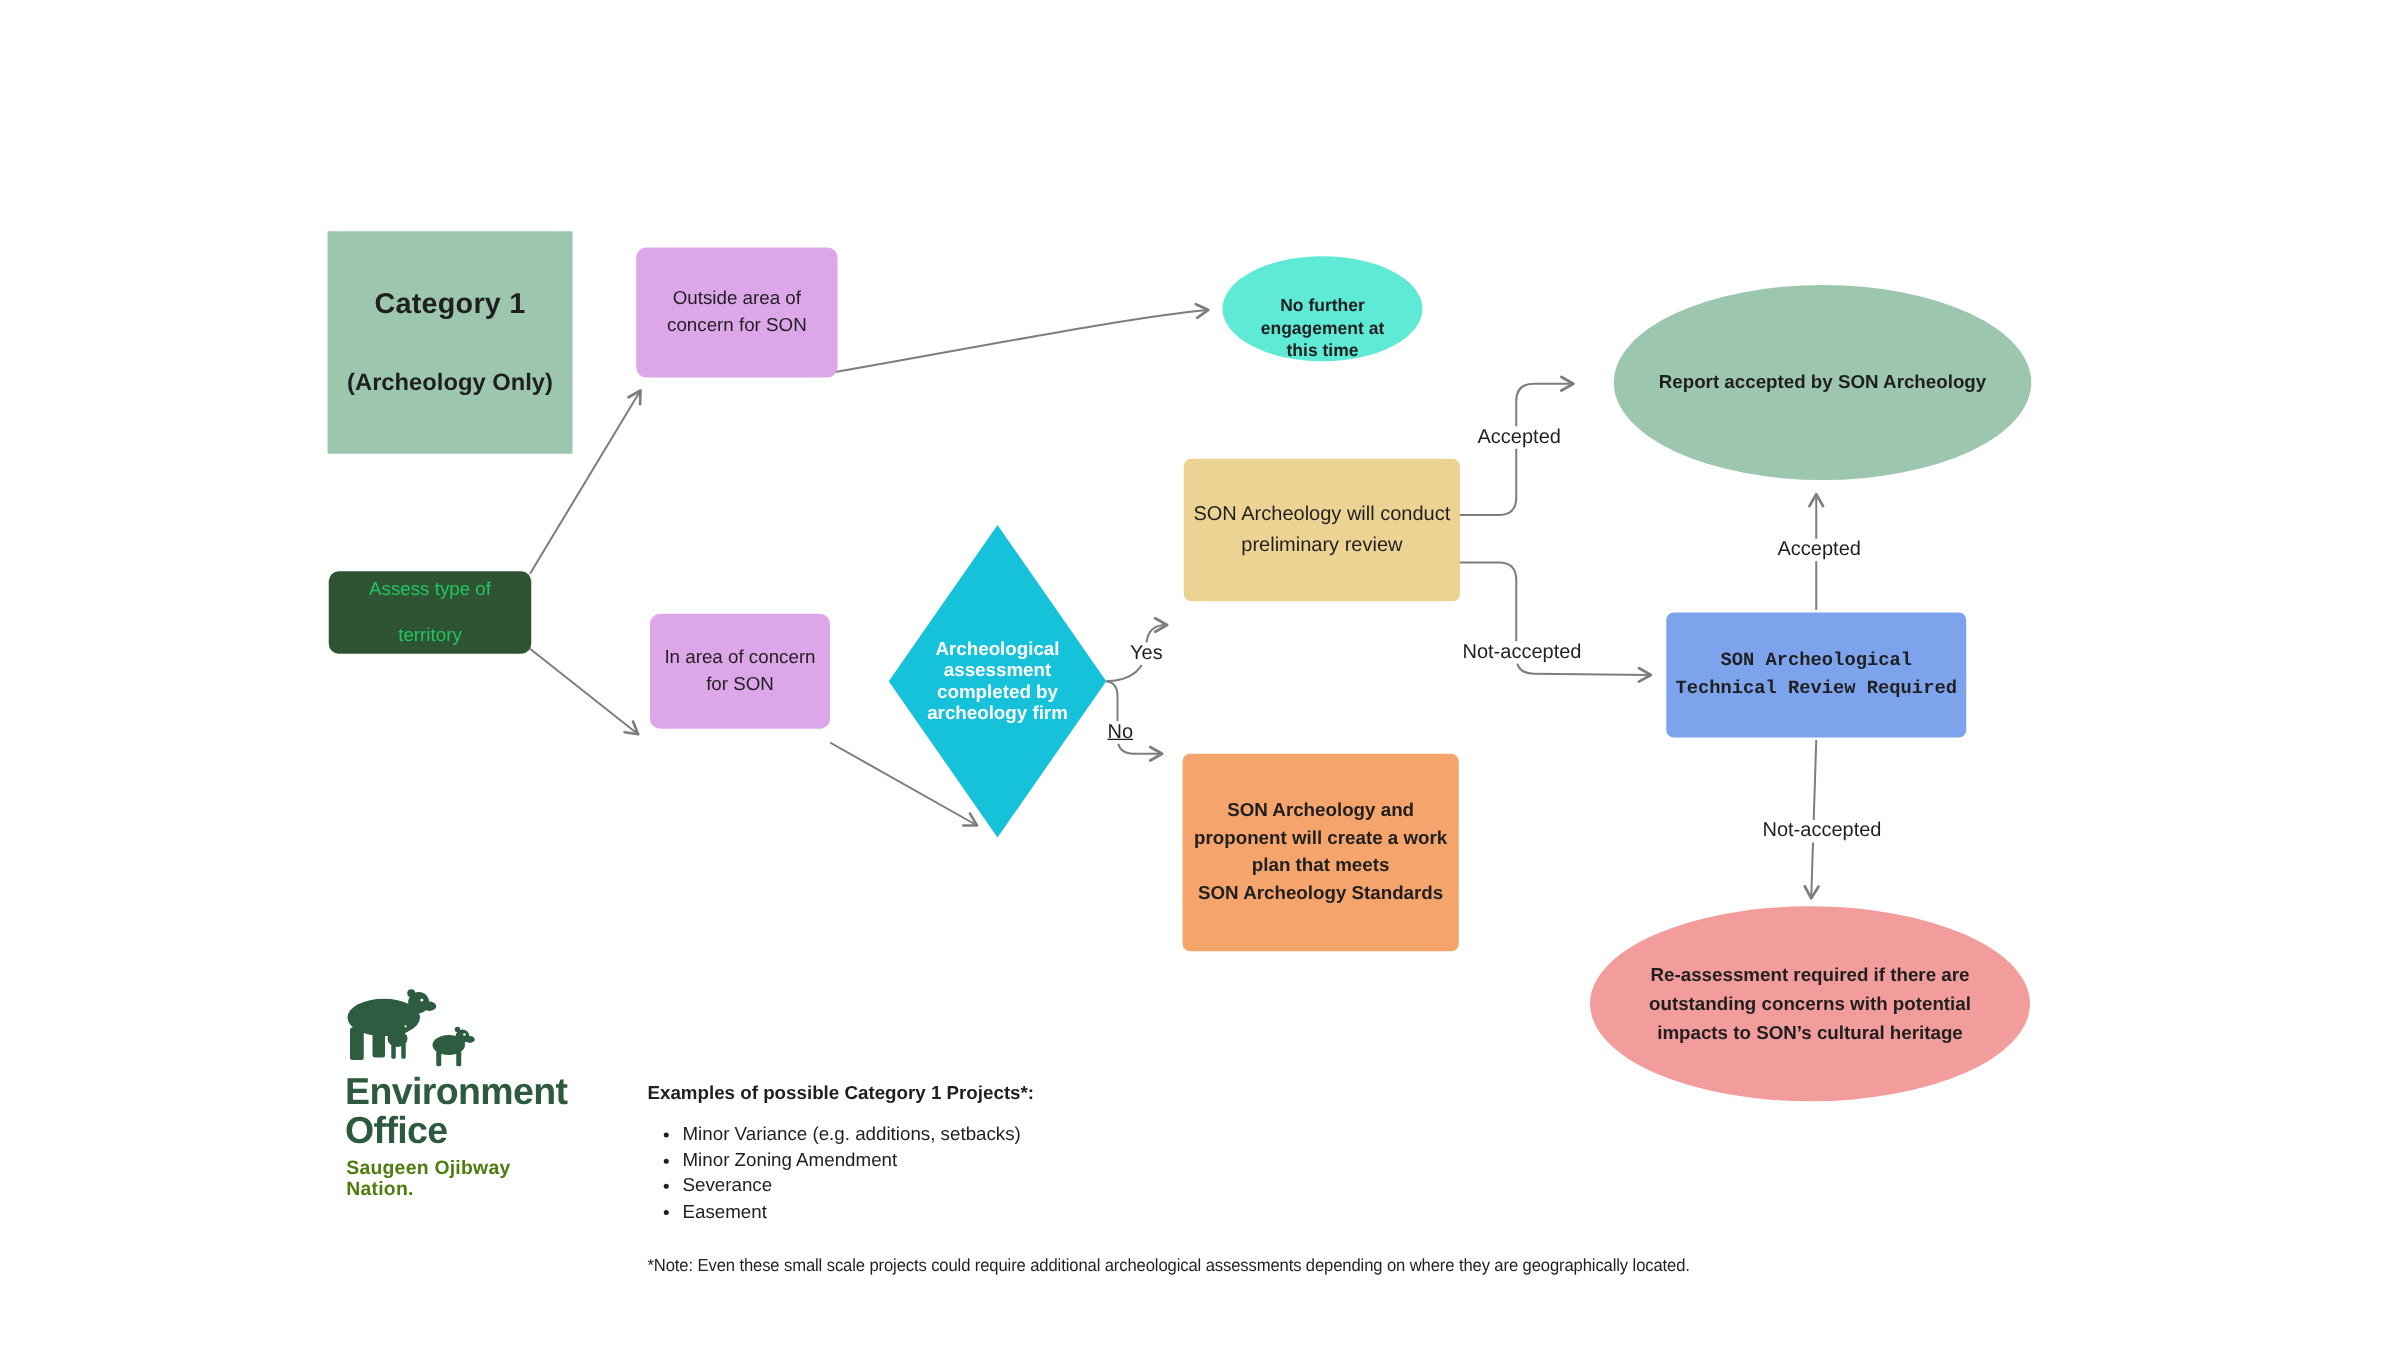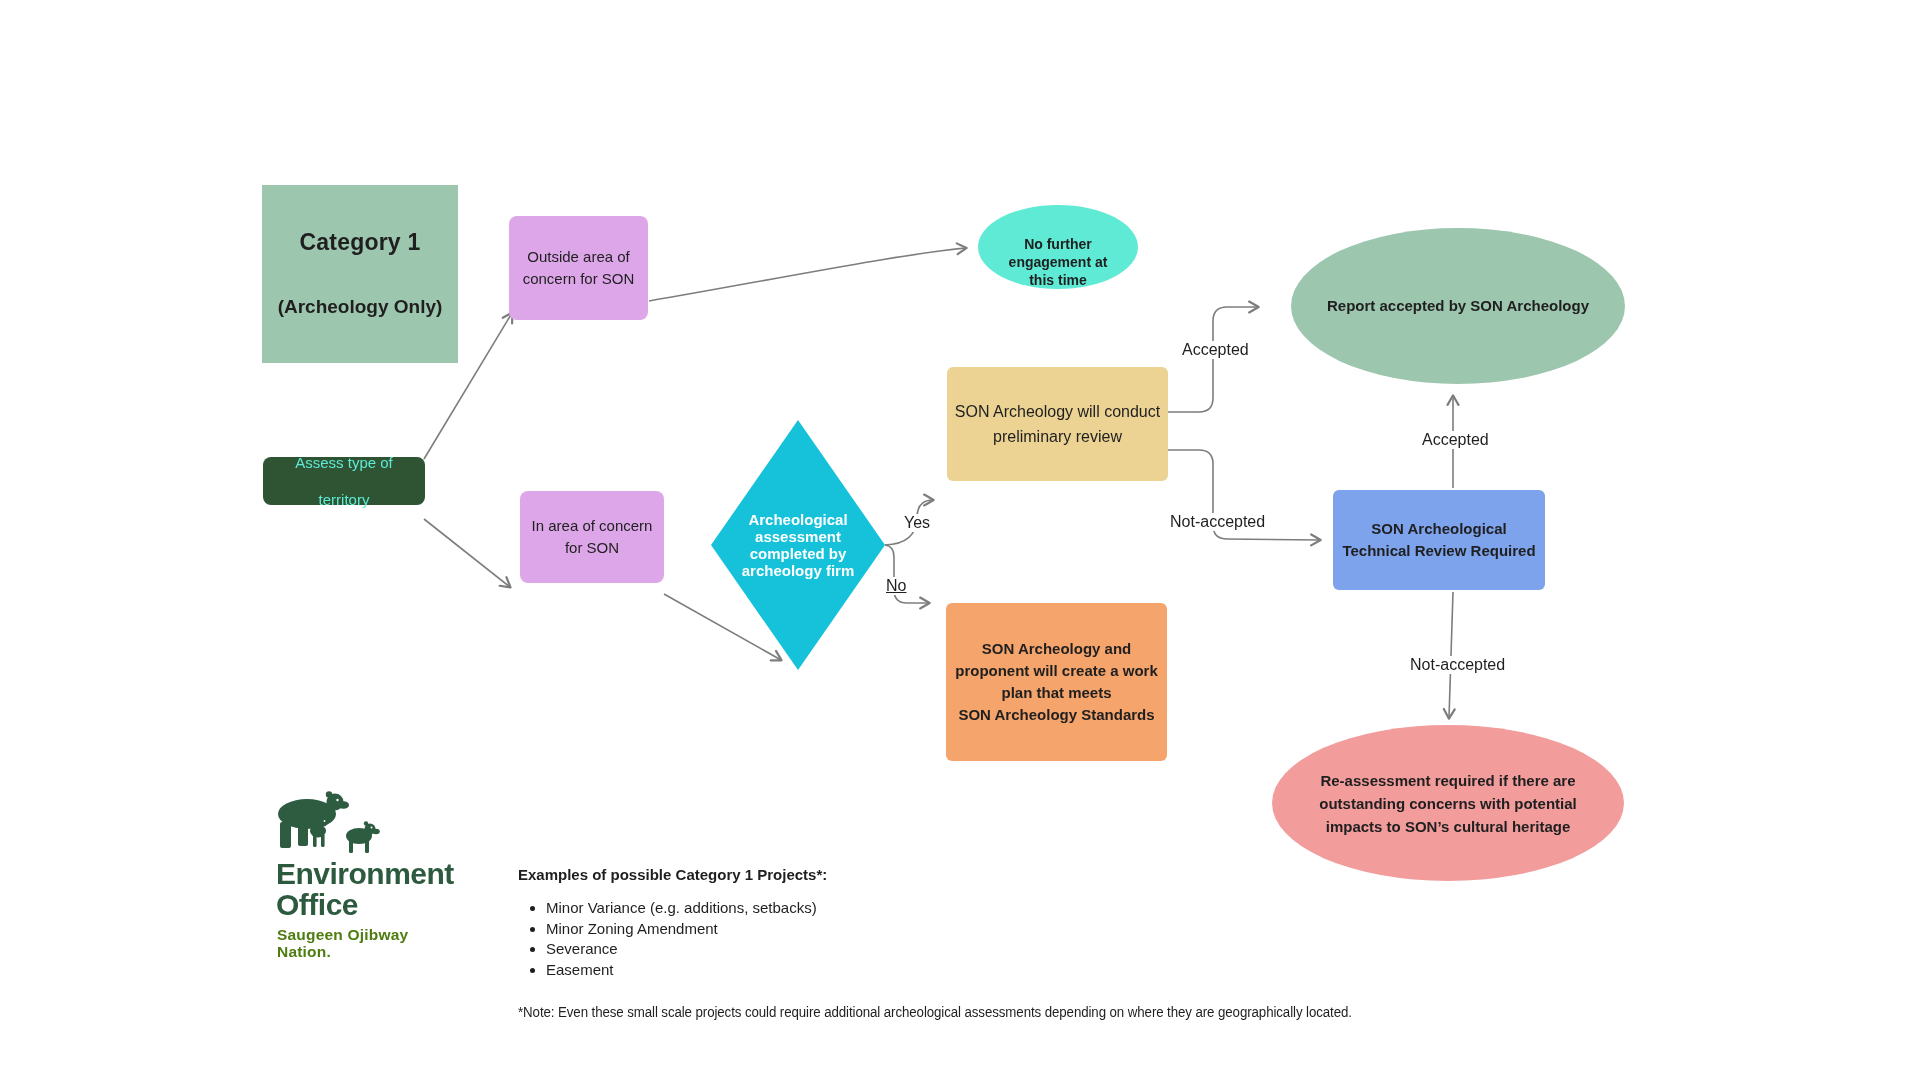--- a/index.html
+++ b/index.html
@@ -8,29 +8,29 @@
     font-family:"Liberation Sans","DejaVu Sans",sans-serif;color:#1f1f1f;
   }
   svg.edges{position:absolute;left:0;top:0;z-index:1;}
   .node{
     position:absolute;z-index:2;display:flex;flex-direction:column;justify-content:center;
     align-items:center;text-align:center;font-size:15px;line-height:22px;
   }
   .n-cat{left:262px;top:185px;width:196px;height:178px;background:#9dc6af;gap:43px;}
   .cat-title{font-weight:bold;font-size:23px;letter-spacing:.2px;}
   .cat-sub{font-weight:bold;font-size:19px;}
-  .n-assess{left:263px;top:457px;width:162px;height:48px;background:#2e5434;color:#5eead4;border-radius:8px;line-height:21px;gap:16px;}
-  .n-outside{left:509px;top:216px;width:139px;height:104px;background:#dda6e9;border-radius:8px;}
+  .n-assess{left:263px;top:457px;width:162px;height:66px;background:#2e5434;color:#22c55e;border-radius:8px;line-height:21px;gap:16px;}
+  .n-outside{left:509px;top:198px;width:161px;height:104px;background:#dda6e9;border-radius:8px;}
   .n-inarea{left:520px;top:491px;width:144px;height:92px;background:#dda6e9;border-radius:8px;}
   .n-diamond-text{left:723px;top:487px;width:150px;height:116px;color:#ffffff;font-weight:bold;line-height:17px;background:transparent;z-index:3;}
   .n-prelim{left:947px;top:367px;width:221px;height:114px;background:#ecd394;border-radius:6px;font-size:16px;line-height:25px;}
   .n-noeng{left:978px;top:205px;width:160px;height:84px;background:#5eead4;border-radius:50%;font-weight:bold;font-size:14px;line-height:18px;justify-content:flex-end;}
   .n-workplan{left:946px;top:603px;width:221px;height:158px;background:#f5a46c;border-radius:6px;font-weight:bold;line-height:22px;}
   .n-report{left:1291px;top:228px;width:334px;height:156px;background:#9dc6af;border-radius:50%;font-weight:bold;}
-  .n-tech{left:1333px;top:490px;width:212px;height:100px;background:#7da3ec;border-radius:6px;font-weight:bold;}
+  .n-tech{left:1333px;top:490px;width:240px;height:100px;background:#7da3ec;border-radius:6px;font-weight:bold;font-family:Liberation Mono, monospace;}
   .n-reassess{left:1272px;top:725px;width:352px;height:156px;background:#f29c9c;border-radius:50%;font-weight:bold;line-height:23px;}
   .edge-label{
     position:absolute;z-index:4;font-size:16px;background:#ffffff;padding:0 3px;line-height:18px;
   }
   .l-yes{left:901px;top:514px;}
   .l-no{left:883px;top:577px;text-decoration:underline;}
   .l-acc1{left:1179px;top:341px;}
   .l-nacc1{left:1167px;top:513px;}
   .l-acc2{left:1419px;top:431px;}
   .l-nacc2{left:1407px;top:656px;}

